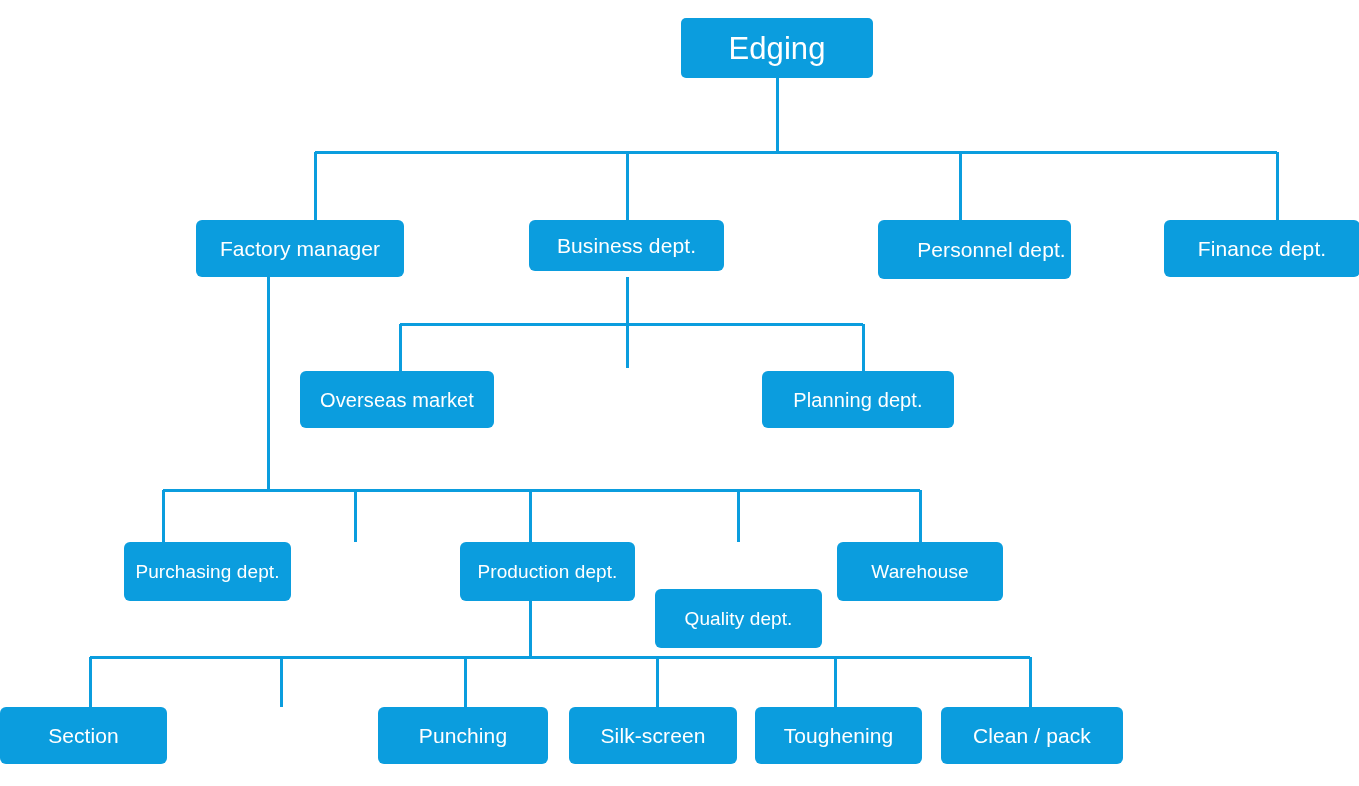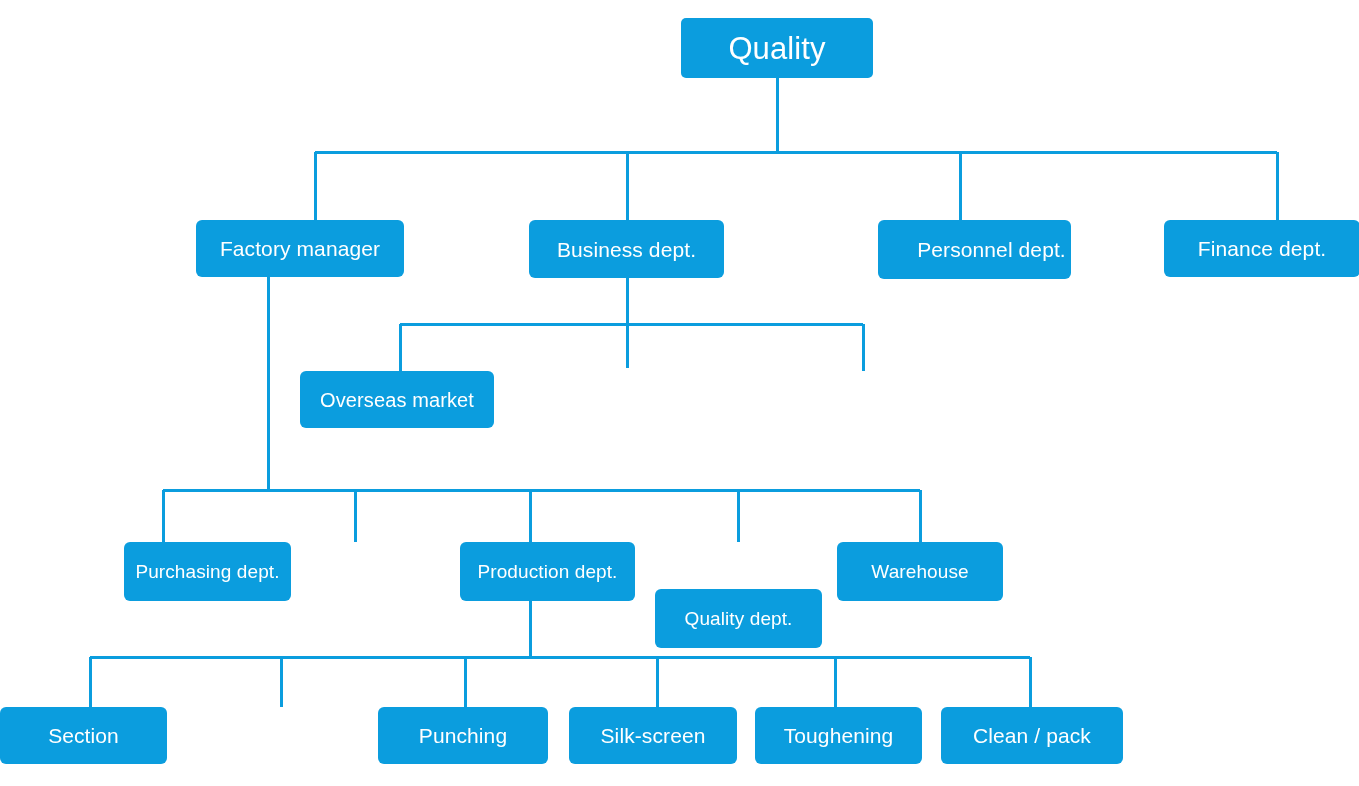--- a/index.html
+++ b/index.html
@@ -91,44 +91,47 @@
       <line x1="90" y1="657" x2="90" y2="707"></line>
       <line x1="281" y1="657" x2="281" y2="707"></line>
       <line x1="465" y1="657" x2="465" y2="707"></line>
       <line x1="657" y1="657" x2="657" y2="707"></line>
       <line x1="835" y1="657" x2="835" y2="707"></line>
       <line x1="1030" y1="657" x2="1030" y2="707"></line>
     </g>
   </svg>
 
   <div class="node root" style="left:681px; top:18px; width:192px; height:60px;">
-    <span>Quality</span>
+    <span>Edging</span>
   </div>
 
   <div class="node lvl2" style="left:196px; top:220px; width:208px; height:57px;">
     <span>Factory manager</span>
   </div>
 
-  <div class="node lvl2" style="left:529px; top:220px; width:195px; height:58px;">
+  <div class="node lvl2" style="left:529px; top:220px; width:195px; height:51px;">
     <span>Business dept.</span>
   </div>
 
   <div class="node lvl2" style="left:878px; top:220px; width:193px; height:59px;padding-left:34px;">
     <span>Personnel dept.</span>
   </div>
 
   <div class="node lvl2" style="left:1164px; top:220px; width:196px; height:57px;">
     <span>Finance dept.</span>
   </div>
 
   <div class="node lvl3" style="left:300px; top:371px; width:194px; height:57px;">
     <span>Overseas market</span>
   </div>
 
 
+  <div class="node lvl3" style="left:762px; top:371px; width:192px; height:57px;">
+    <span>Planning dept.</span>
+  </div>
 
   <div class="node lvl4" style="left:82px; top:542px; width:167px; height:59px;margin-left:42px;">
     <span>Purchasing dept.</span>
   </div>
 
 
   <div class="node lvl4" style="left:460px; top:542px; width:175px; height:59px;">
     <span>Production dept.</span>
   </div>
 

